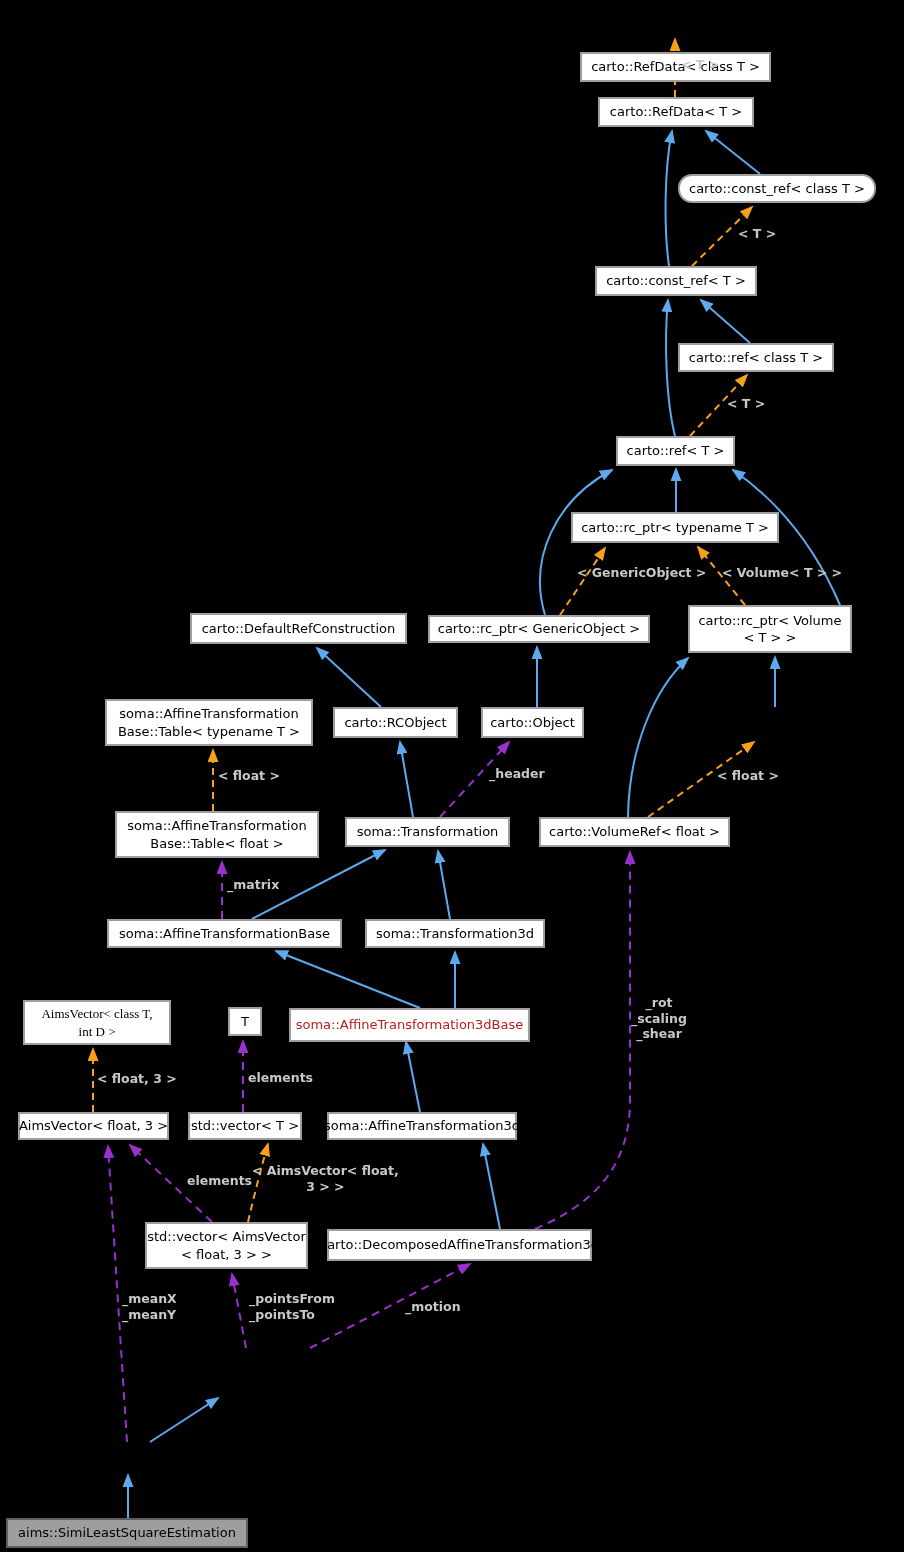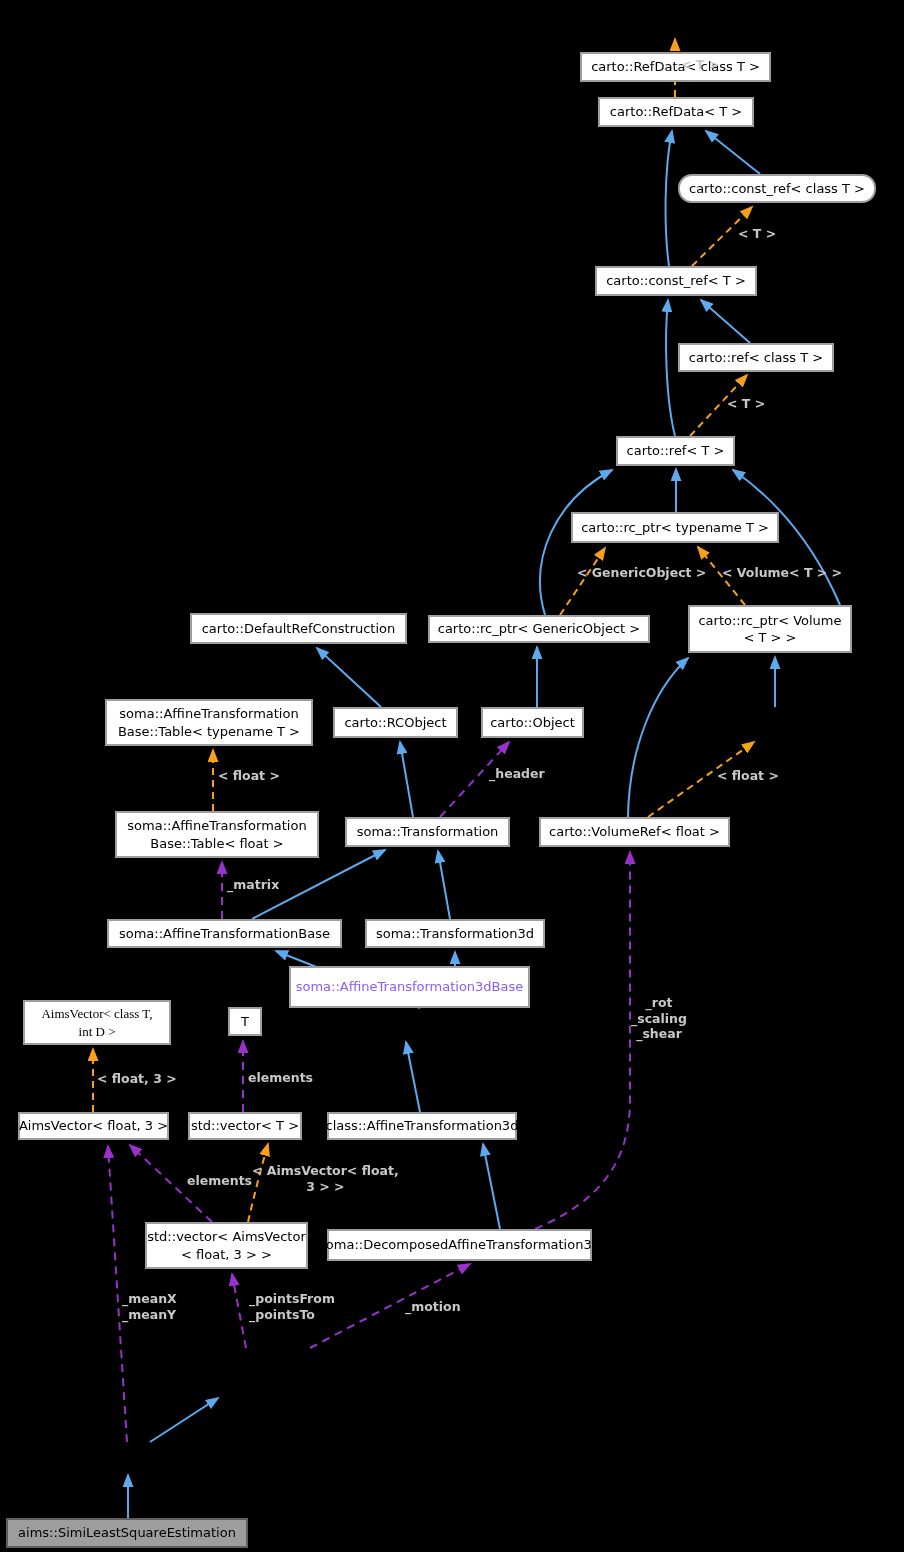--- a/index.html
+++ b/index.html
@@ -89,27 +89,27 @@
     <div class="node" style="left: 481px; top: 707px; width: 103px; height: 31px; background: rgb(255, 255, 255); border-color: rgb(158, 158, 158); color: rgb(0, 0, 0);">carto::Object</div>
     <div class="node" style="left: 115px; top: 811px; width: 204px; height: 47px; background: rgb(255, 255, 255); border-color: rgb(158, 158, 158); color: rgb(0, 0, 0);">soma::AffineTransformation
 Base::Table&lt; float &gt;</div>
     <div class="node" style="left: 345px; top: 817px; width: 165px; height: 30px; background: rgb(255, 255, 255); border-color: rgb(158, 158, 158); color: rgb(0, 0, 0);">soma::Transformation</div>
     <div class="node" style="left: 539px; top: 817px; width: 191px; height: 30px; background: rgb(255, 255, 255); border-color: rgb(158, 158, 158); color: rgb(0, 0, 0);">carto::VolumeRef&lt; float &gt;</div>
     <div class="node" style="left: 107px; top: 919px; width: 235px; height: 29px; background: rgb(255, 255, 255); border-color: rgb(158, 158, 158); color: rgb(0, 0, 0);">soma::AffineTransformationBase</div>
     <div class="node" style="left: 365px; top: 919px; width: 180px; height: 29px; background: rgb(255, 255, 255); border-color: rgb(158, 158, 158); color: rgb(0, 0, 0);">soma::Transformation3d</div>
     <div class="node" style="left: 23px; top: 1000px; width: 148px; height: 45px; background: rgb(255, 255, 255); border-color: rgb(158, 158, 158); color: rgb(0, 0, 0); font-family: Liberation Serif, serif;">AimsVector&lt; class T,
 int D &gt;</div>
     <div class="node" style="left: 228px; top: 1007px; width: 34px; height: 29px; background: rgb(255, 255, 255); border-color: rgb(158, 158, 158); color: rgb(0, 0, 0);">T</div>
-    <div class="node" style="left: 289px; top: 966px; width: 241px; height: 42px; background: rgb(255, 255, 255); border-color: rgb(158, 158, 158); color: #8b5cf6;">soma::AffineTransformation3dBase</div>
+    <div class="node" style="left: 289px; top: 1008px; width: 241px; height: 34px; background: rgb(255, 255, 255); border-color: rgb(158, 158, 158); color: #b91c1c;">soma::AffineTransformation3dBase</div>
     <div class="node" style="left: 18px; top: 1112px; width: 151px; height: 28px; background: rgb(255, 255, 255); border-color: rgb(158, 158, 158); color: rgb(0, 0, 0);">AimsVector&lt; float, 3 &gt;</div>
     <div class="node" style="left: 188px; top: 1112px; width: 114px; height: 28px; background: rgb(255, 255, 255); border-color: rgb(158, 158, 158); color: rgb(0, 0, 0);">std::vector&lt; T &gt;</div>
-    <div class="node" style="left: 327px; top: 1112px; width: 190px; height: 28px; background: rgb(255, 255, 255); border-color: rgb(158, 158, 158); color: rgb(0, 0, 0);">class::AffineTransformation3d</div>
+    <div class="node" style="left: 327px; top: 1112px; width: 190px; height: 28px; background: rgb(255, 255, 255); border-color: rgb(158, 158, 158); color: rgb(0, 0, 0);">soma::AffineTransformation3d</div>
     <div class="node" style="left: 145px; top: 1222px; width: 163px; height: 47px; background: rgb(255, 255, 255); border-color: rgb(158, 158, 158); color: rgb(0, 0, 0);">std::vector&lt; AimsVector
 &lt; float, 3 &gt; &gt;</div>
-    <div class="node" style="left: 327px; top: 1229px; width: 265px; height: 32px; background: rgb(255, 255, 255); border-color: rgb(158, 158, 158); color: rgb(0, 0, 0);">soma::DecomposedAffineTransformation3d</div>
+    <div class="node" style="left: 327px; top: 1229px; width: 265px; height: 32px; background: rgb(255, 255, 255); border-color: rgb(158, 158, 158); color: rgb(0, 0, 0);">carto::DecomposedAffineTransformation3d</div>
     <div class="node highlight" style="left: 6px; top: 1518px; width: 242px; height: 30px; background: rgb(158, 158, 158); border-color: rgb(95, 95, 95); color: rgb(0, 0, 0);">aims::SimiLeastSquareEstimation</div>
     <div class="elabel" style="left: 681px; top: 57px; text-align: left; color: rgb(200, 200, 200);">&lt; T &gt;</div>
     <div class="elabel" style="left: 738px; top: 226px; text-align: left; color: rgb(200, 200, 200);">&lt; T &gt;</div>
     <div class="elabel" style="left: 727px; top: 396px; text-align: left; color: rgb(200, 200, 200);">&lt; T &gt;</div>
     <div class="elabel" style="left: 577px; top: 565px; text-align: left; color: rgb(200, 200, 200);">&lt; GenericObject &gt;</div>
     <div class="elabel" style="left: 722px; top: 565px; text-align: left; color: rgb(200, 200, 200);">&lt; Volume&lt; T &gt; &gt;</div>
     <div class="elabel" style="left: 717px; top: 768px; text-align: left; color: rgb(200, 200, 200);">&lt; float &gt;</div>
     <div class="elabel" style="left: 218px; top: 768px; text-align: left; color: rgb(200, 200, 200);">&lt; float &gt;</div>
     <div class="elabel" style="left: 97px; top: 1071px; text-align: left; color: rgb(200, 200, 200);">&lt; float, 3 &gt;</div>
     <div class="elabel" style="left: 252px; top: 1163px; text-align: center; color: rgb(200, 200, 200);">&lt; AimsVector&lt; float,

